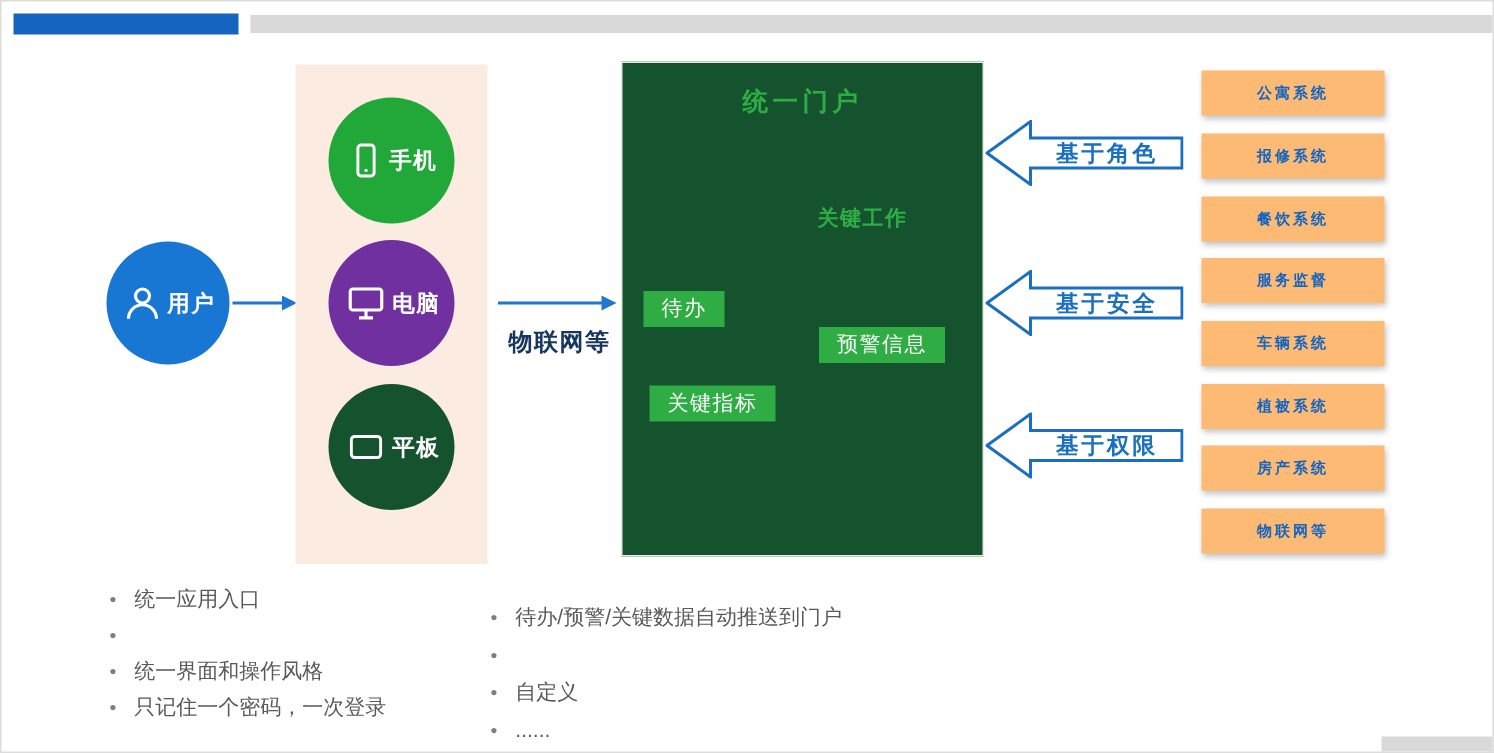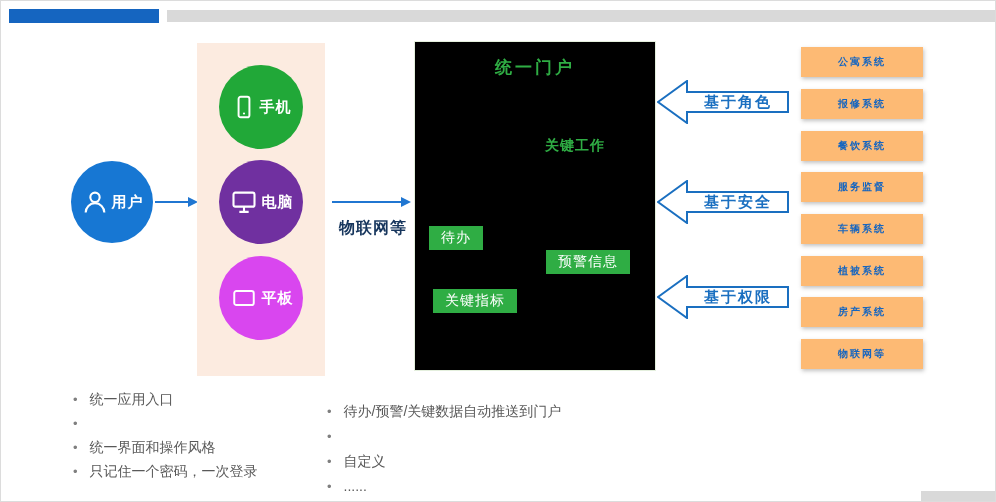--- a/index.html
+++ b/index.html
@@ -12,39 +12,39 @@
   .bar-corner{ position:absolute; left:920px; top:490px; width:76px; height:12px; background:#d9d9d9; }
 
   
   .circle { position:absolute; border-radius:50%; display:flex; flex-direction:row;
             align-items:center; justify-content:center; color:#fff; font-weight:bold; gap:3px; }
   .user-circle { left:70px; top:160px; width:82px; height:82px; background:#1777d3; font-size:15px; letter-spacing:1px; }
   .devices-panel { position:absolute; left:196px; top:42px; width:128px; height:333px; background:#fcebe0; }
   .device { width:84px; height:84px; left:218px; font-size:15px; letter-spacing:1px; }
   .device.phone    { top:64px;  background:#21a838; }
   .device.computer { top:159px; background:#7030a0; }
-  .device.tablet   { top:255px; background:#d946ef; }
+  .device.tablet   { top:255px; background:#14532d; }
 
   
   .harrow { position:absolute; height:2px; background:#2076d1; }
   .harrow::after { content:""; position:absolute; right:-9px; top:-4px; width:0; height:0;
                    border-left:10px solid #2076d1; border-top:5px solid transparent; border-bottom:5px solid transparent; }
   .arrow-user { left:154px; top:200px; width:34px; }
   .arrow-sso  { left:331px; top:200px; width:70px; }
   .sso-label  { position:absolute; left:322px; top:217px; width:100px; text-align:center;
                 font-size:16px; font-weight:bold; color:#17365d; letter-spacing:1px; }
 
   
   .portal { position:absolute; left:413px; top:40px; width:242px; height:330px;
-            background:#000000; border:1px solid #e4efdd; }
+            background:#14532d; border:1px solid #e4efdd; }
   .portal-title { text-align:center; margin-top:14px; font-size:17px; font-weight:bold;
                   color:#2fad44; letter-spacing:3px; }
   .keywork { position:absolute; left:544px; top:136px; font-size:14px; font-weight:bold;
              color:#2fad44; letter-spacing:1px; }
-  .badge { position:absolute; background:#2fad44; color:#fff; font-size:14px; padding:3px 12px; letter-spacing:1px;margin-top:32px; }
+  .badge { position:absolute; background:#2fad44; color:#fff; font-size:14px; padding:3px 12px; letter-spacing:1px; }
   .badge-1 { left:428px; top:193px; }
   .badge-2 { left:545px; top:217px; }
   .badge-3 { left:432px; top:256px; }
 
   
   .block-arrow { position:absolute; left:656px; width:132px; height:44px; }
   .block-arrow svg { display:block; }
   .block-arrow .lbl { position:absolute; left:32px; right:2px; top:0; bottom:0; display:flex;
                       align-items:center; justify-content:center; color:#1a6fc0;
                       font-weight:bold; font-size:15px; letter-spacing:2px; }

